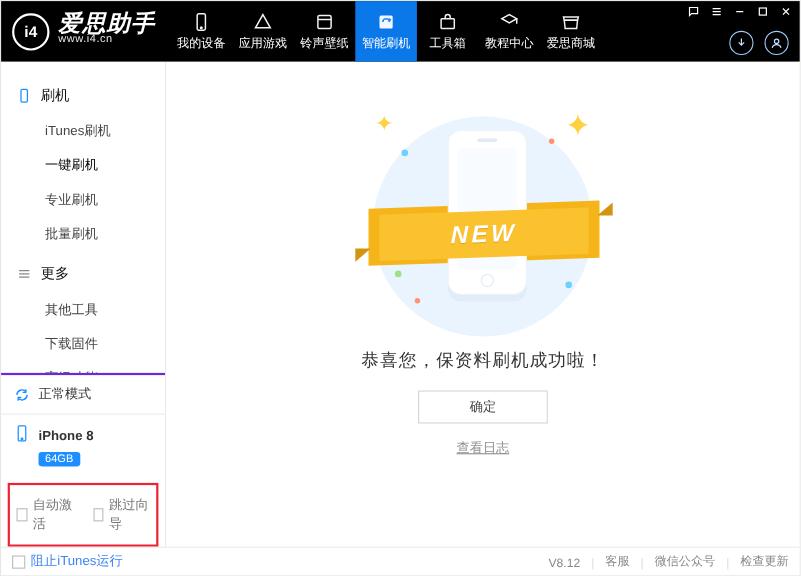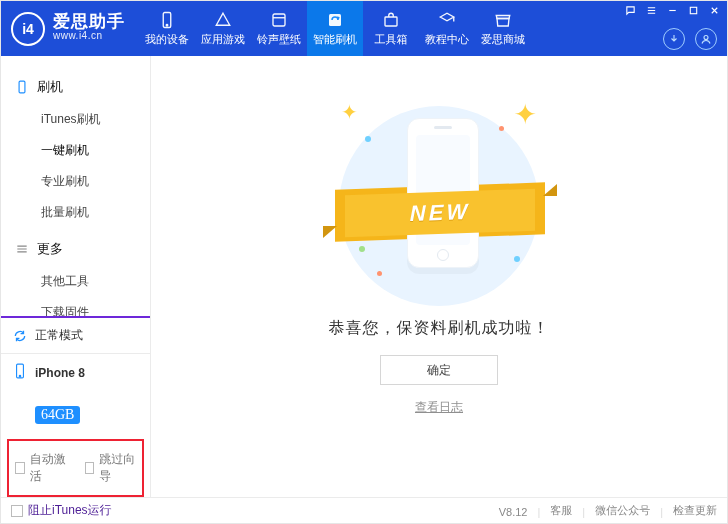--- a/index.html
+++ b/index.html
@@ -1,24 +1,24 @@
 <!DOCTYPE html>
 <html><head>
 <meta charset="utf-8">
 <style>
   * { box-sizing: border-box; margin: 0; padding: 0; }
   html, body { width: 728px; height: 524px; font-family: "Microsoft YaHei", Arial, sans-serif; font-size: 12px; color: #333; background: #fff; }
   .app { width: 728px; height: 524px; display: flex; flex-direction: column; border: 1px solid #e6e6e6; }
 
   
-  .header { height: 55px; background: #1d4ed8; display: flex; align-items: stretch; color: #fff; position: relative; }
+  .header { height: 55px; background: #000000; display: flex; align-items: stretch; color: #fff; position: relative; }
   .brand { display: flex; align-items: center; padding: 0 14px 0 10px; }
   .brand-logo { width: 34px; height: 34px; border: 2px solid #fff; border-radius: 50%; display: flex; align-items: center; justify-content: center; font-weight: bold; font-size: 14px; color: #fff; }
   .brand-txt { margin-left: 8px; line-height: 14px; }
-  .brand-name { font-size: 17px; font-weight: 600; letter-spacing: 1px; }
+  .brand-name { font-size: 21px; font-weight: 600; letter-spacing: 1px; font-style: italic; }
   .brand-sub  { font-size: 10px; opacity: .9; letter-spacing: .5px; }
 
   .tabs { display: flex; flex: 1; }
   .tab { width: 56px; display: flex; flex-direction: column; align-items: center; justify-content: center; gap: 3px; cursor: pointer; font-size: 11px; }
   .tab.active { background: #0b78ea; }
   .tab-ico { width: 18px; height: 18px; display: flex; align-items: center; justify-content: center; }
   .tab-ico svg { opacity: .95; }
 
   .syswin { position: absolute; top: 3px; right: 6px; display: flex; gap: 8px; }
   .syswin span { width: 13px; height: 13px; display: inline-flex; align-items: center; justify-content: center; color: #fff; font-size: 10px; cursor: pointer; }
@@ -33,21 +33,21 @@
   .cat { display: flex; align-items: center; gap: 8px; padding: 6px 14px; font-size: 13px; color: #111; }
   .cat .ci { width: 14px; height: 14px; display: inline-flex; align-items: center; justify-content: center; }
   .items { padding: 2px 0 6px 0; }
   .item { padding: 7px 10px 7px 40px; font-size: 12px; color: #444; cursor: pointer; }
   .item.active { color: #000000; }
 
   .side-status { border-top: 2px solid #6d28d9; padding: 9px 12px; display: flex; align-items: center; gap: 8px; font-size: 12px; color: #333; }
   .side-status .dot { width: 14px; height: 14px; display: inline-flex; }
   .device-block { border-top: 1px solid #ebebeb; padding: 9px 12px; }
   .device-row { display: flex; align-items: center; gap: 8px; }
-  .badge { display: inline-block; margin-top: 24px; margin-left: 22px; background: #1e8fff; color: #fff; font-size: 14px; padding: 1px 6px; border-radius: 3px; font-family: Liberation Serif, serif; }
+  .badge { display: inline-block; margin-top: 6px; margin-left: 22px; background: #1e8fff; color: #fff; font-size: 10px; padding: 1px 6px; border-radius: 3px; }
 
   .red-box { border: 2px solid #e23; margin: 6px 6px 0 6px; padding: 10px 6px; display: flex; gap: 18px; }
   .cb { display: flex; align-items: center; gap: 5px; color: #777; font-size: 12px; cursor: pointer; }
   .cb .box { width: 12px; height: 12px; border: 1px solid #bbb; background: #fff; }
 
   
   .main { flex: 1; display: flex; flex-direction: column; align-items: center; justify-content: flex-start; padding-top: 40px; position: relative; }
   .illus { width: 240px; height: 200px; position: relative; }
   .disc { position: absolute; left: 20px; top: 10px; width: 200px; height: 200px; border-radius: 50%; background: #e9f4ff; overflow: hidden; }
   .conf { position: absolute; border-radius: 50%; }
@@ -63,21 +63,21 @@
   .spark { position: absolute; color: #ffd040; }
   .sp1 { top: 4px; left: 22px; font-size: 20px; }
   .sp2 { top: 2px; right: 22px; font-size: 28px; }
 
   .headline { margin-top: 22px; font-size: 16px; color: #333; letter-spacing: 1px; }
   .ok-btn { margin-top: 16px; width: 118px; height: 30px; border: 1px solid #d6d6d6; background: #fff; color: #444; font-size: 12px; cursor: pointer; }
   .loglink { margin-top: 14px; color: #8f8f8f; font-size: 12px; cursor: pointer; text-decoration: underline; }
 
   
   .footer { height: 26px; border-top: 1px solid #ebebeb; display: flex; align-items: center; padding: 0 10px; font-size: 11px; color: #888; }
-  .footer .cb { color: #4c1d95; }
+  .footer .cb { color: #3b82f6; }
   .footer .right { margin-left: auto; display: flex; align-items: flex-end; gap: 10px; }
   .sep { color: #ddd; }
 </style>
 </head>
 <body>
 
 <div class="app">
 
   <div class="header">
     <div class="brand">

